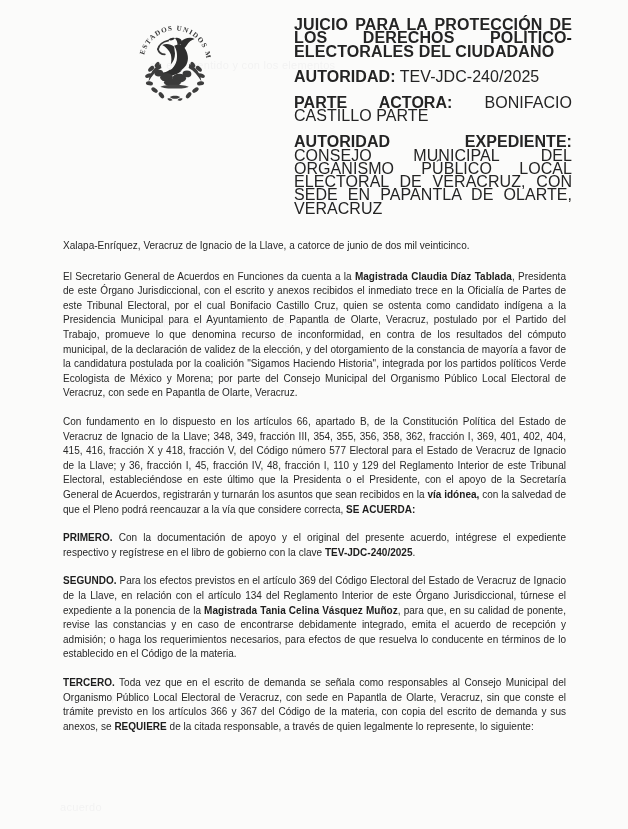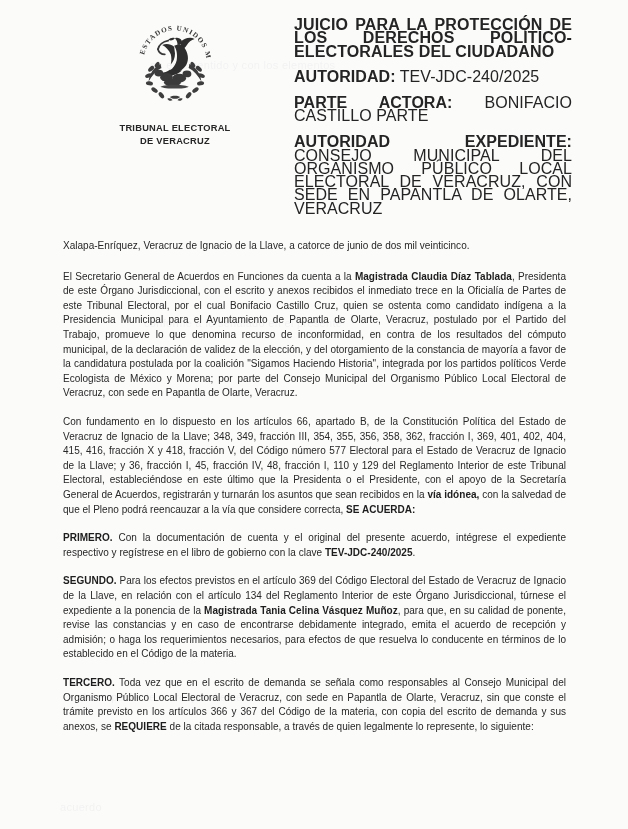--- a/index.html
+++ b/index.html
@@ -176,24 +176,20 @@
             <ellipse cx="66" cy="93" rx="4.2" ry="2.4" transform="rotate(-52 66 93)"></ellipse>
             <ellipse cx="71" cy="57" rx="3.6" ry="2.1" transform="rotate(52 71 57)"></ellipse>
           </g>
 
           <path d="M44 95 C47 93 53 93 56 95 C53 98 47 98 44 95 Z"></path>
           <path d="M41 97 C44 96 46 97 47 99 C44 100 42 99 41 97 Z"></path>
           <path d="M59 97 C56 96 54 97 53 99 C56 100 58 99 59 97 Z"></path>
         </g>
       </svg>
 
-      <div class="tribunal-name">
-        <div>TRIBUNAL ELECTORAL</div>
-        <div>DE VERACRUZ</div>
-      </div>
     </div>
 
     <div class="header-meta">
 
       <div class="meta-block case-title">JUICIO PARA LA PROTECCIÓN DE LOS DERECHOS POLÍTICO-ELECTORALES DEL CIUDADANO</div>
 
       <div class="meta-block">
         <span class="meta-label">AUTORIDAD:</span>
         <span>TEV-JDC-240/2025</span>
       </div>
@@ -217,21 +213,21 @@
 
     <p>
       <span>El Secretario General de Acuerdos en Funciones da cuenta a la </span><b>Magistrada Claudia Díaz Tablada</b><span>, Presidenta de este Órgano Jurisdiccional, con el escrito y anexos recibidos el inmediato trece en la Oficialía de Partes de este Tribunal Electoral, por el cual Bonifacio Castillo Cruz, quien se ostenta como candidato indígena a la Presidencia Municipal para el Ayuntamiento de Papantla de Olarte, Veracruz, postulado por el Partido del Trabajo, promueve lo que denomina recurso de inconformidad, en contra de los resultados del cómputo municipal, de la declaración de validez de la elección, y del otorgamiento de la constancia de mayoría a favor de la candidatura postulada por la coalición "Sigamos Haciendo Historia", integrada por los partidos políticos Verde Ecologista de México y Morena; por parte del Consejo Municipal del Organismo Público Local Electoral de Veracruz, con sede en Papantla de Olarte, Veracruz.</span>
     </p>
 
     <p>
       <span>Con fundamento en lo dispuesto en los artículos 66, apartado B, de la Constitución Política del Estado de Veracruz de Ignacio de la Llave; 348, 349, fracción III, 354, 355, 356, 358, 362, fracción I, 369, 401, 402, 404, 415, 416, fracción X y 418, fracción V, del Código número 577 Electoral para el Estado de Veracruz de Ignacio de la Llave; y 36, fracción I, 45, fracción IV, 48, fracción I, 110 y 129 del Reglamento Interior de este Tribunal Electoral, estableciéndose en este último que la Presidenta o el Presidente, con el apoyo de la Secretaría General de Acuerdos, registrarán y turnarán los asuntos que sean recibidos en la </span><b>vía idónea,</b><span> con la salvedad de que el Pleno podrá reencauzar a la vía que considere correcta, </span><b>SE ACUERDA:</b>
     </p>
 
     <p>
-      <b>PRIMERO.</b><span> Con la documentación de cuenta y el original del presente acuerdo, intégrese el expediente respectivo y regístrese en el libro de gobierno con la clave </span><b>TEV-JDC-240/2025</b><span>.</span>
+      <b>PRIMERO.</b><span> Con la documentación de apoyo y el original del presente acuerdo, intégrese el expediente respectivo y regístrese en el libro de gobierno con la clave </span><b>TEV-JDC-240/2025</b><span>.</span>
     </p>
 
     <p>
       <b>SEGUNDO.</b><span> Para los efectos previstos en el artículo 369 del Código Electoral del Estado de Veracruz de Ignacio de la Llave, en relación con el artículo 134 del Reglamento Interior de este Órgano Jurisdiccional, túrnese el expediente a la ponencia de la </span><b>Magistrada Tania Celina Vásquez Muñoz</b><span>, para que, en su calidad de ponente, revise las constancias y en caso de encontrarse debidamente integrado, emita el acuerdo de recepción y admisión; o haga los requerimientos necesarios, para efectos de que resuelva lo conducente en términos de lo establecido en el Código de la materia.</span>
     </p>
 
     <p>
       <b>TERCERO.</b><span> Toda vez que en el escrito de demanda se señala como responsables al Consejo Municipal del Organismo Público Local Electoral de Veracruz, con sede en Papantla de Olarte, Veracruz, sin que conste el trámite previsto en los artículos 366 y 367 del Código de la materia, con copia del escrito de demanda y sus anexos, se </span><b>REQUIERE</b><span> de la citada responsable, a través de quien legalmente lo represente, lo siguiente:</span>
     </p>
 

